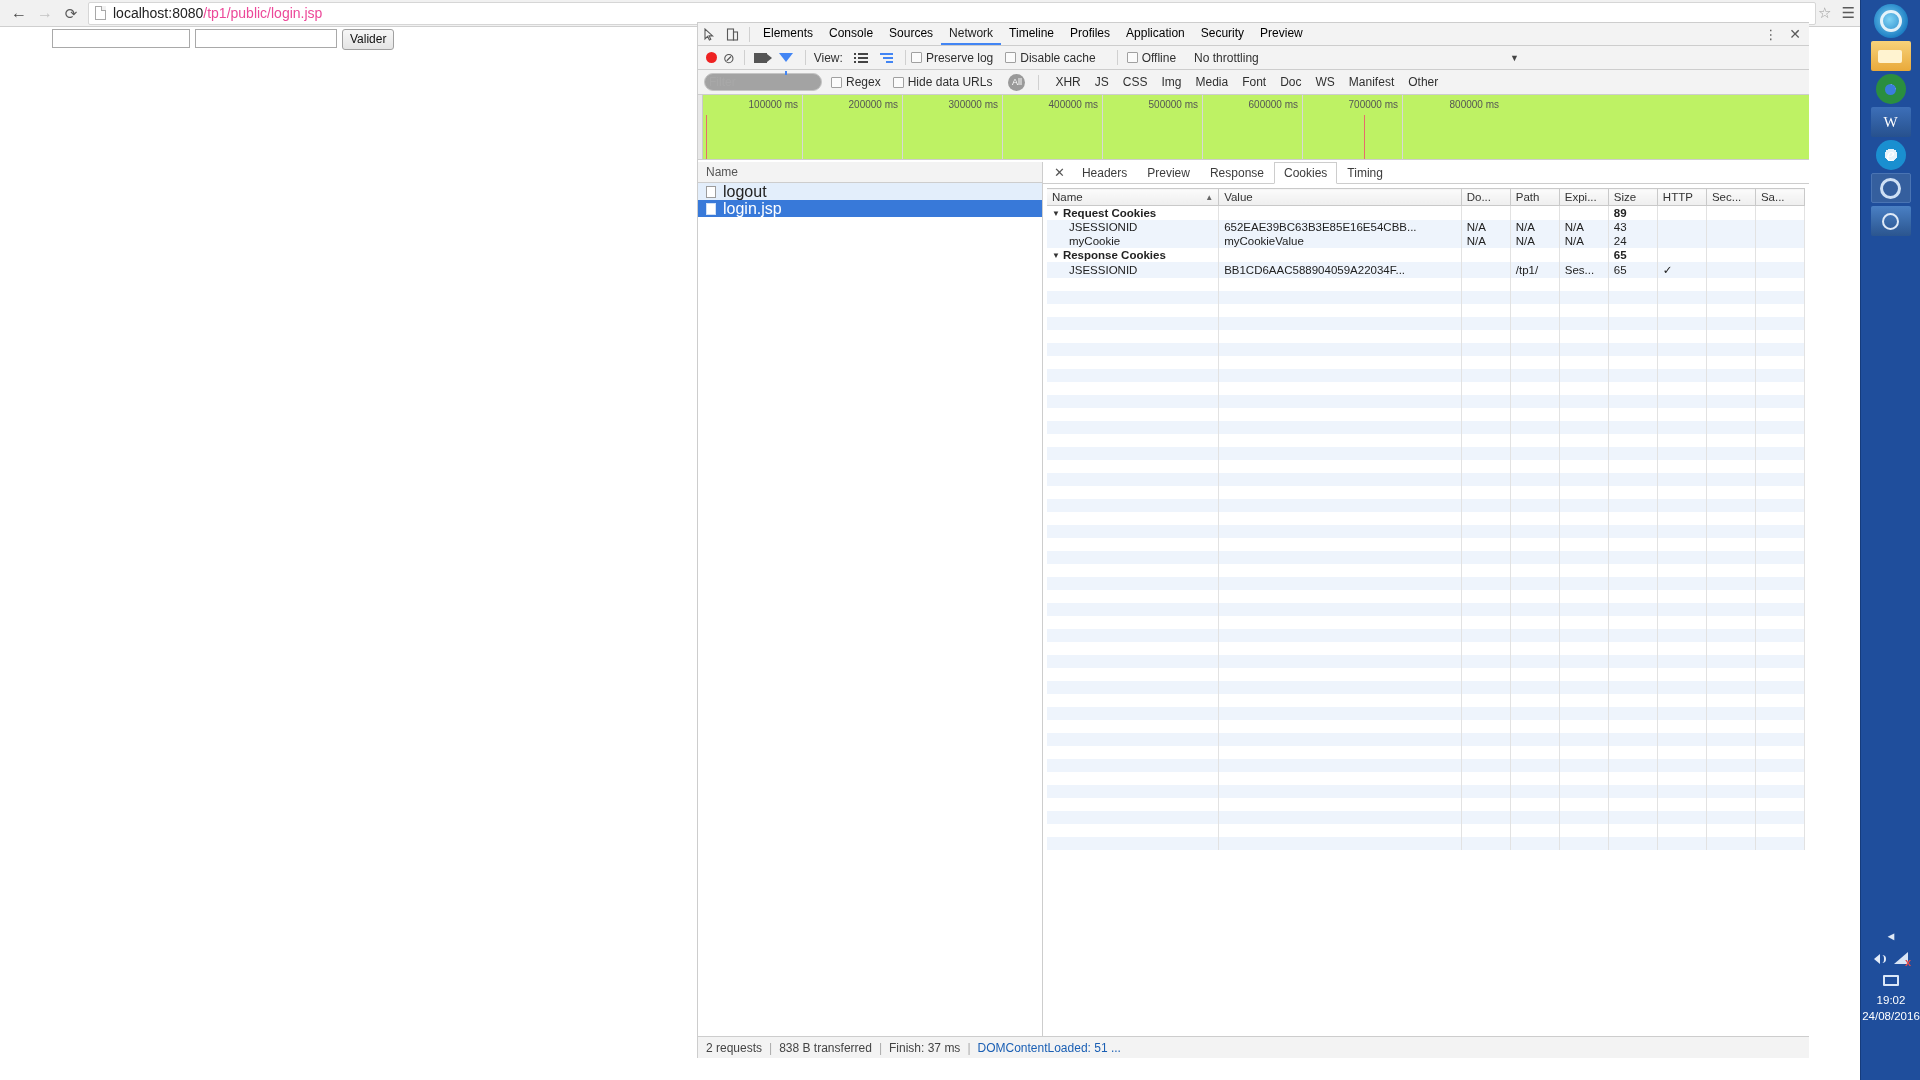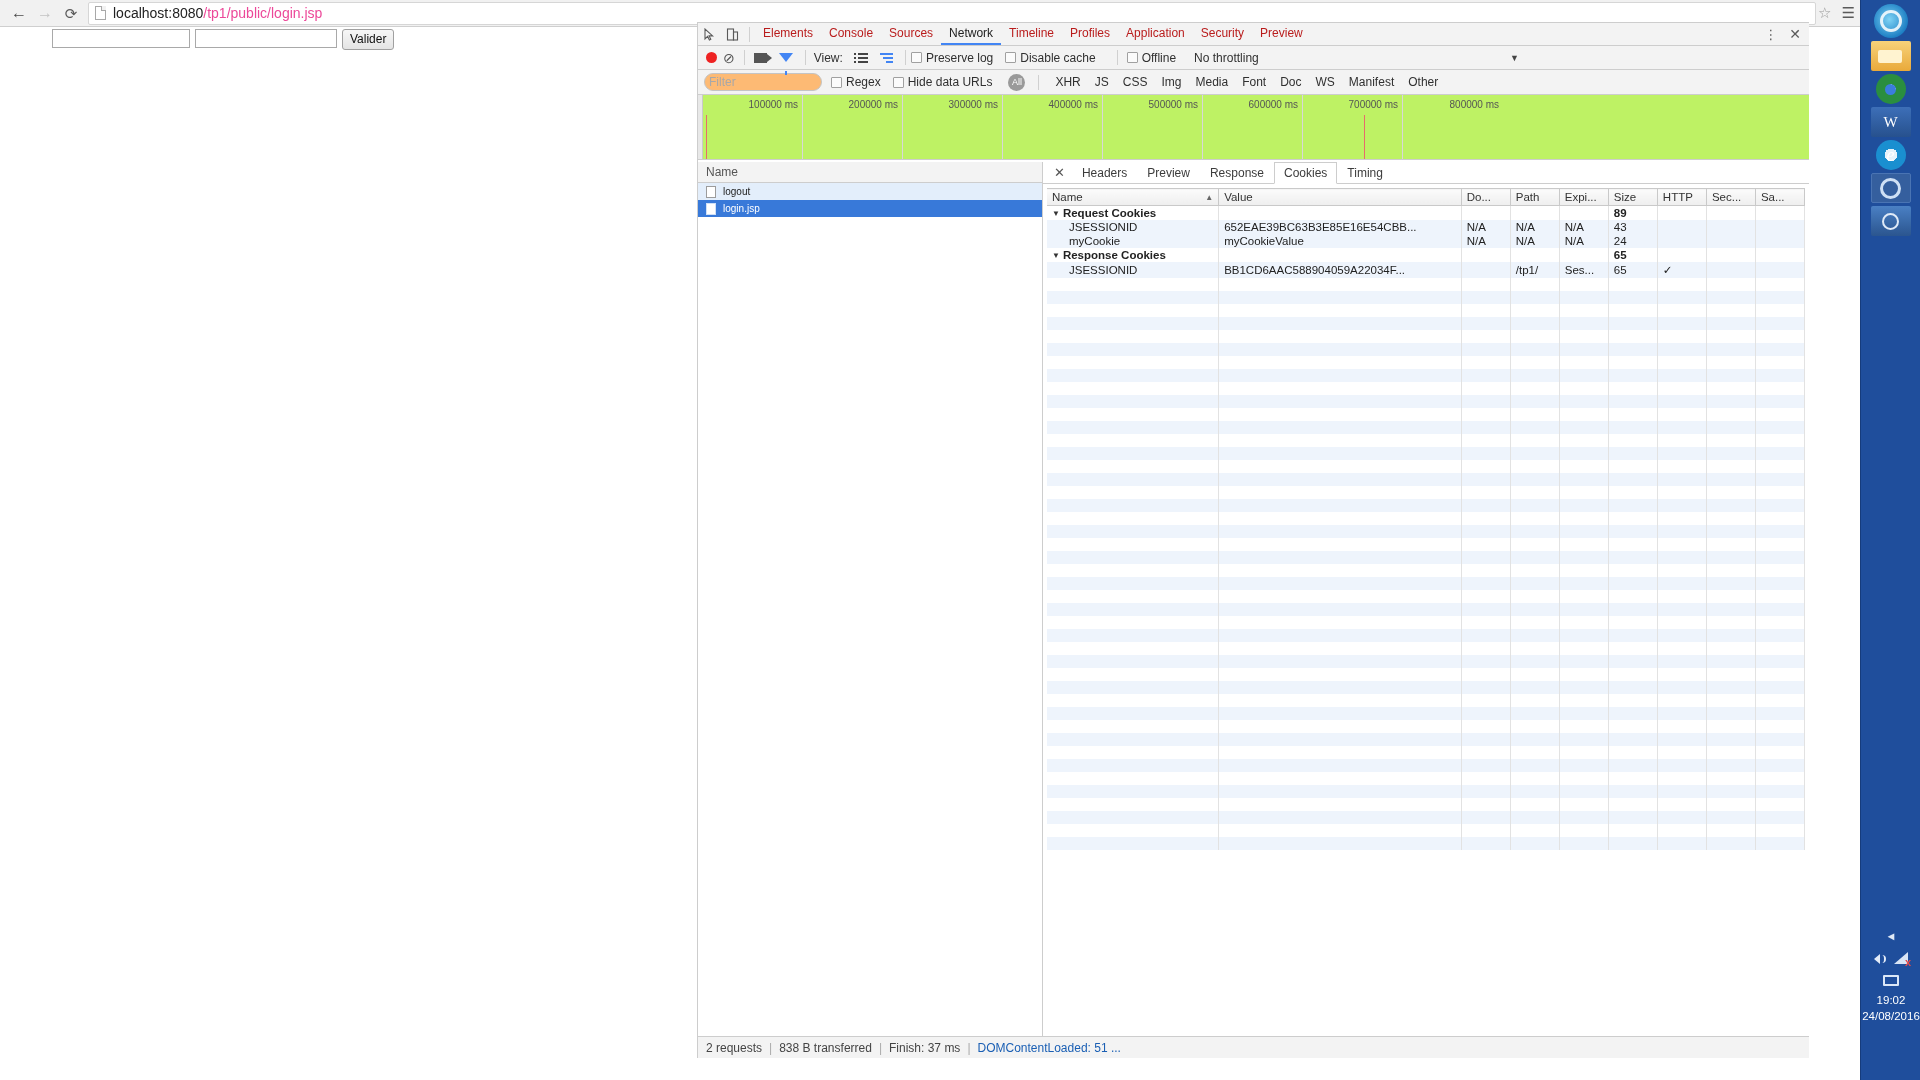--- a/index.html
+++ b/index.html
@@ -118,21 +118,21 @@
   }
   .dt-icobtn {
     width: 23px; height: 22px;
     display:flex; align-items:center; justify-content:center;
     color: #5a5a5a;
   }
   .dt-sep { width:1px; height:15px; background:#d0d0d0; margin: 0 5px; }
   .dt-tab {
     padding: 0 8px; height: 22px;
     display: flex; align-items: center;
-    color: #b91c1c; font-size: 12px;
+    color: #000000; font-size: 12px;
     border-bottom: 2px solid transparent;
   }
   .dt-tab.active { border-bottom-color: #4285f4; color: #222; }
   .dt-tabbar-right {
     position: absolute; right: 2px; top: 0;
     height: 22px; display: flex; align-items: center;
   }
   .kebab { font-size: 13px; color: #5a5a5a; padding: 0 6px; letter-spacing: 0; }
   .closex { font-size: 14px; color: #5a5a5a; padding: 0 6px; }
 
@@ -170,21 +170,21 @@
 
   .dt-filterbar {
     height: 25px;
     background: #f3f3f3;
     border-bottom: 1px solid #cdcdcd;
     display: flex; align-items: center;
     padding-left: 6px;
   }
   .filter-input {
     width: 118px; height: 18px;
-    border: 1px solid #c4c4c4; background: #fdba74;
+    border: 1px solid #c4c4c4; background: #a3a3a3;
     font-size: 12px; padding: 0 4px; color: #333;
     border-radius: 9px;
     margin-right: 9px;
     font-family: "Liberation Sans", sans-serif;
   }
   .filter-input::placeholder { color: #a8a8a8; }
   .type-pill {
     width: 17px; height: 17px; border-radius: 50%;
     background: #9a9a9a; color: #fff;
     font-size: 9px; display:flex; align-items:center; justify-content:center;
@@ -219,21 +219,21 @@
   }
   .req-head {
     height: 21px; background: #f3f3f3;
     border-bottom: 1px solid #cdcdcd;
     display:flex; align-items:center; padding-left: 8px;
     color:#555; font-size: 12px;
   }
   .req-list { flex: 1; overflow: hidden; }
   .req-row {
     height: 17px; display: flex; align-items: center;
-    padding-left: 8px; font-size: 10px; color: #222;
+    padding-left: 8px; font-size: 16px; color: #222;
   }
   .req-row.odd { background: #e3eefb; }
   .req-row.selected { background: #3879d9; color: #fff; }
   .req-ico {
     width: 10px; height: 12px; border: 1px solid #9c9c9c; background: #fff;
     margin-right: 7px; flex:none;
   }
   .req-row.selected .req-ico { border-color: #cfe0f7; background:#fff; }
   .req-foot {
     height: 22px; border-top: 1px solid #cdcdcd;

